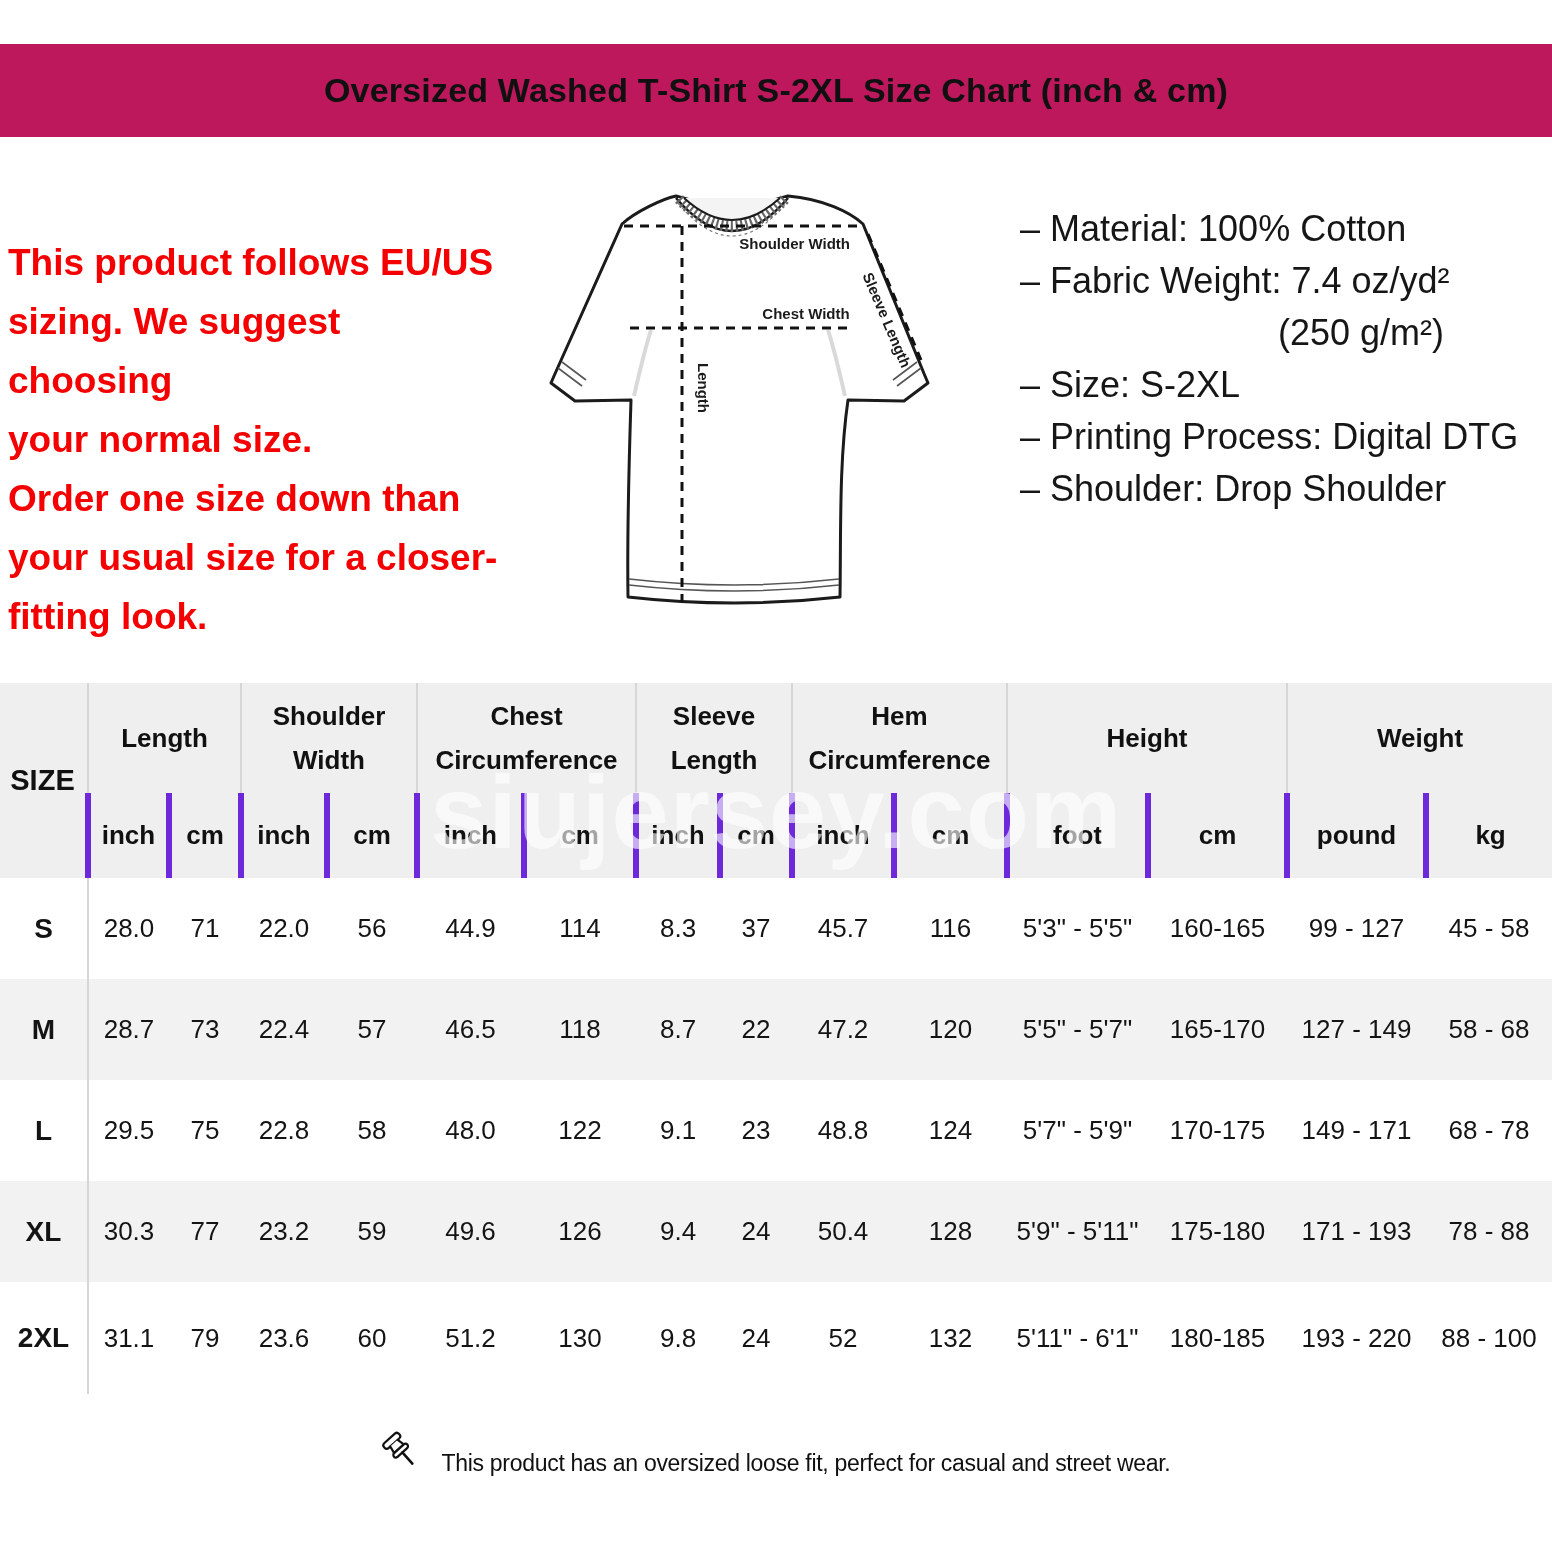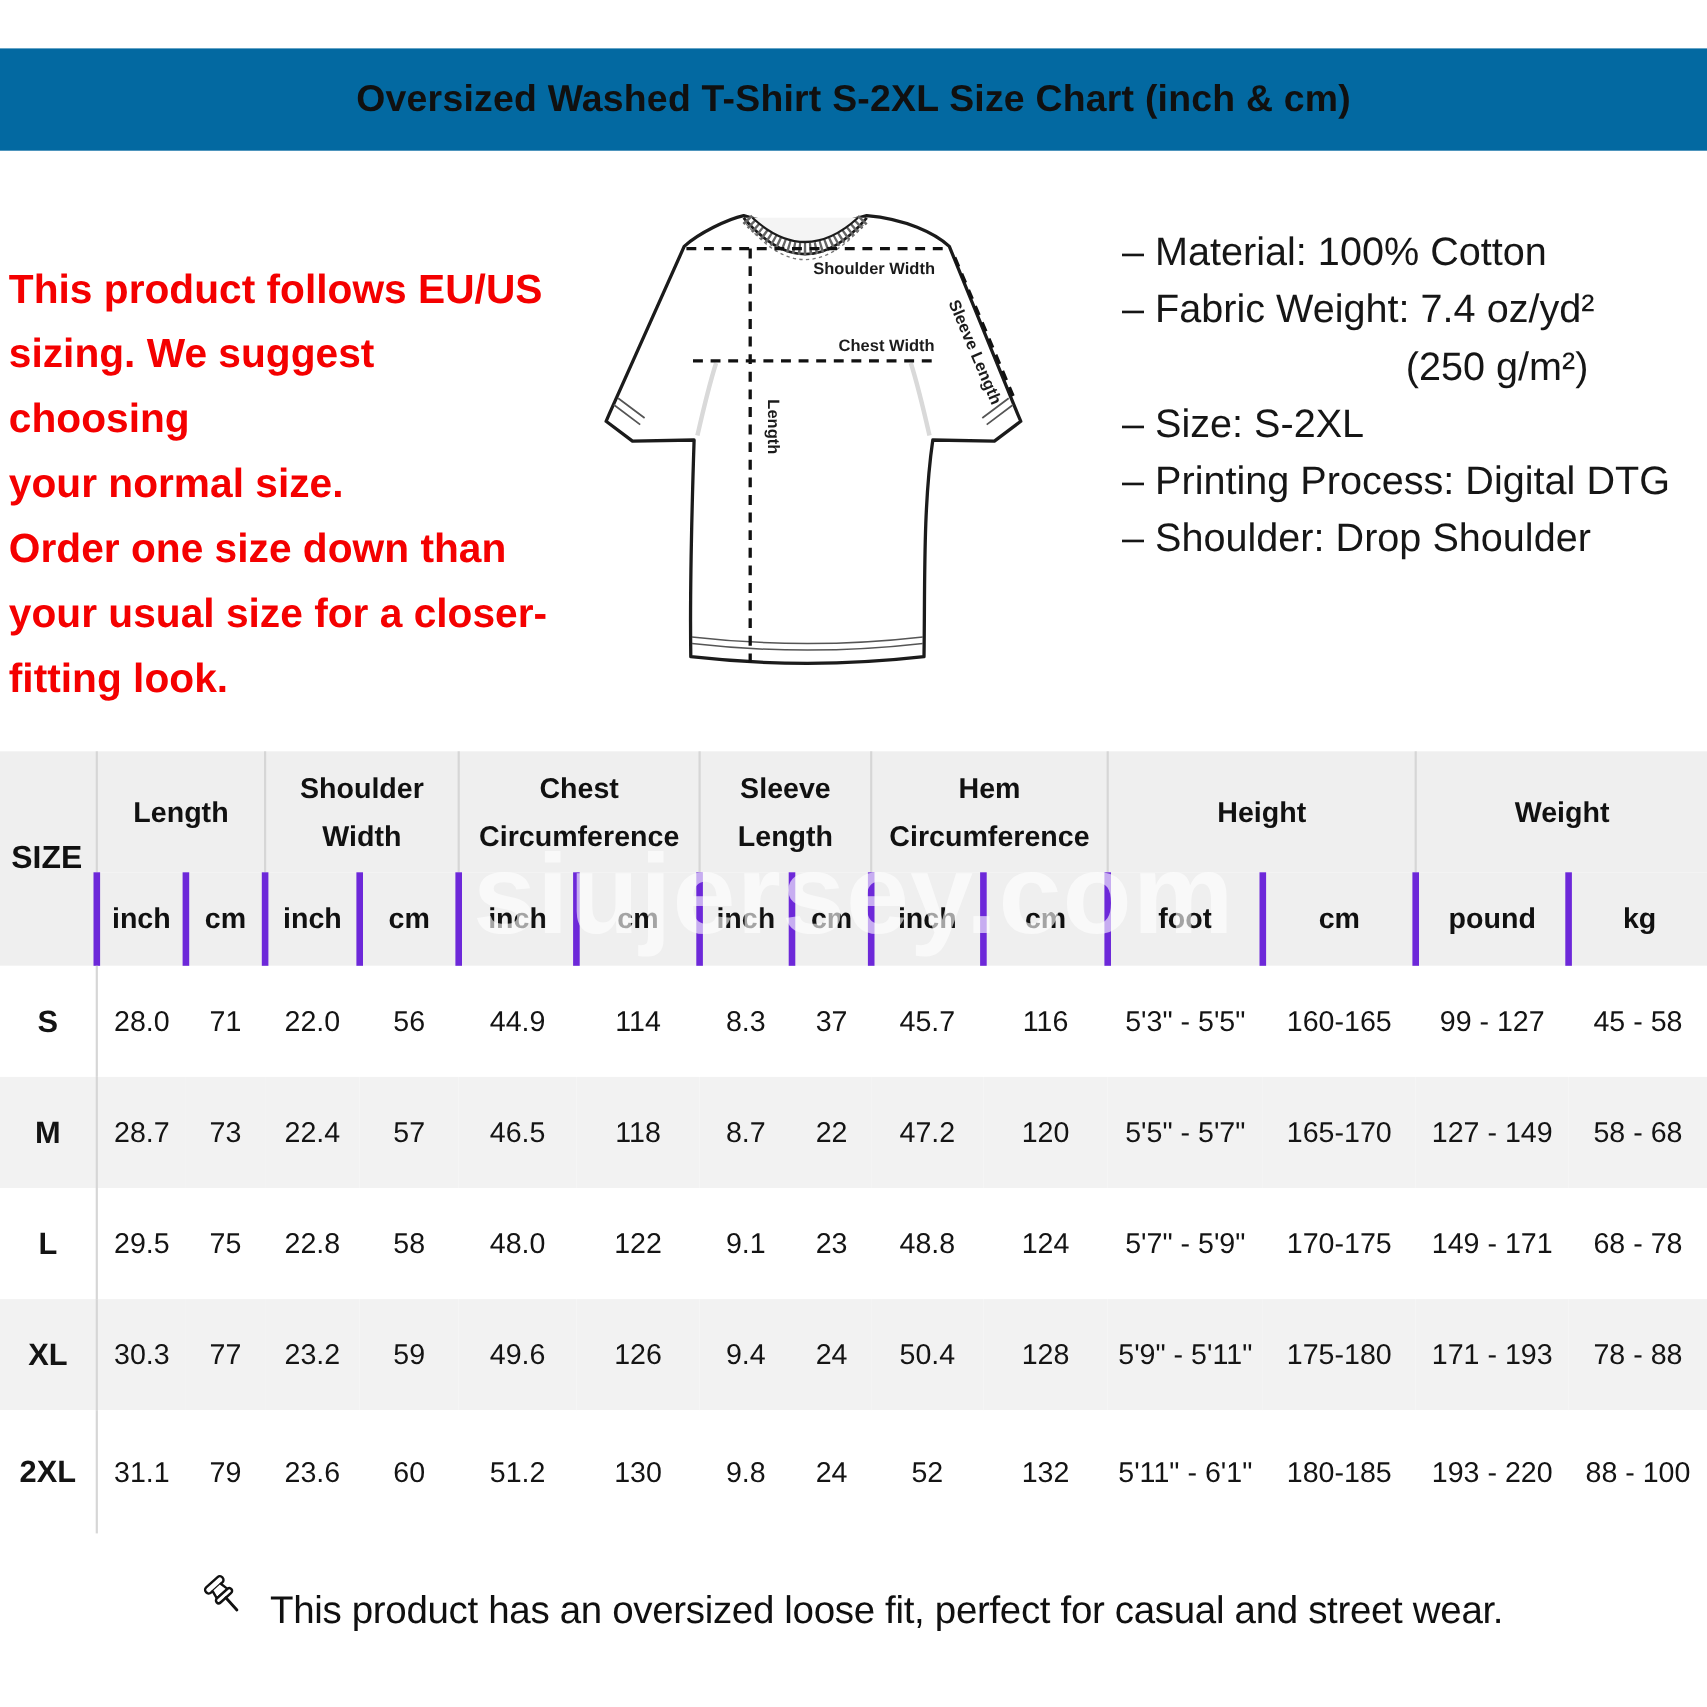--- a/index.html
+++ b/index.html
@@ -42,31 +42,31 @@
   td.size-cell{font-weight:700;font-size:28px;border-right:2px solid #d6d6d6;}
 
   
   .watermark{position:absolute;left:430px;top:754px;z-index:2;pointer-events:none;
              font-size:103px;font-weight:700;letter-spacing:1px;
              color:rgba(255,255,255,0.62);}
 
   
   .footer-note{position:absolute;left:0;top:1416px;width:1552px;height:72px;
                display:flex;align-items:center;justify-content:center;gap:16px;}
-  .footer-note .txt{font-size:35px;color:#101010;letter-spacing:-.3px;margin-top:23px;}
+  .footer-note .txt{font-size:23px;color:#101010;letter-spacing:-.3px;margin-top:23px;}
   .pin{width:44px;height:44px;flex:0 0 auto;}
 
   svg text{font-family:"Liberation Sans",sans-serif;}
 </style>
 </head>
 <body>
 
 <div class="page">
 
-  <div class="banner" style="background:#0369a1;">
+  <div class="banner" style="background:#be185d;">
     <h1>Oversized Washed T-Shirt S-2XL Size Chart (inch &amp; cm)</h1>
   </div>
 
   <div class="sizing-note" style="color:#F40000;">This product follows EU/US
 sizing. We suggest choosing
 your normal size.
 Order one size down than
 your usual size for a closer-
 fitting look.</div>
 

